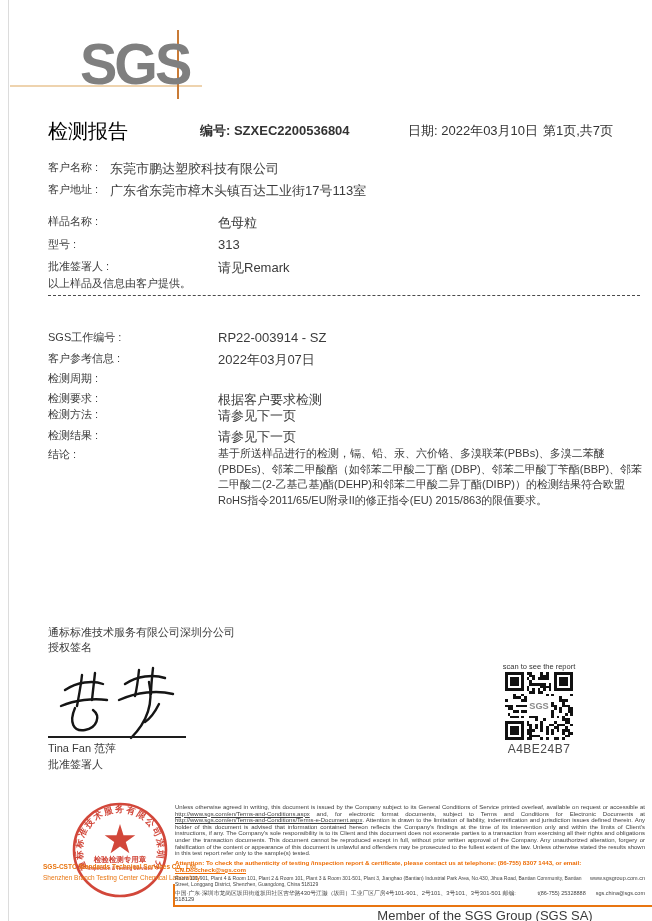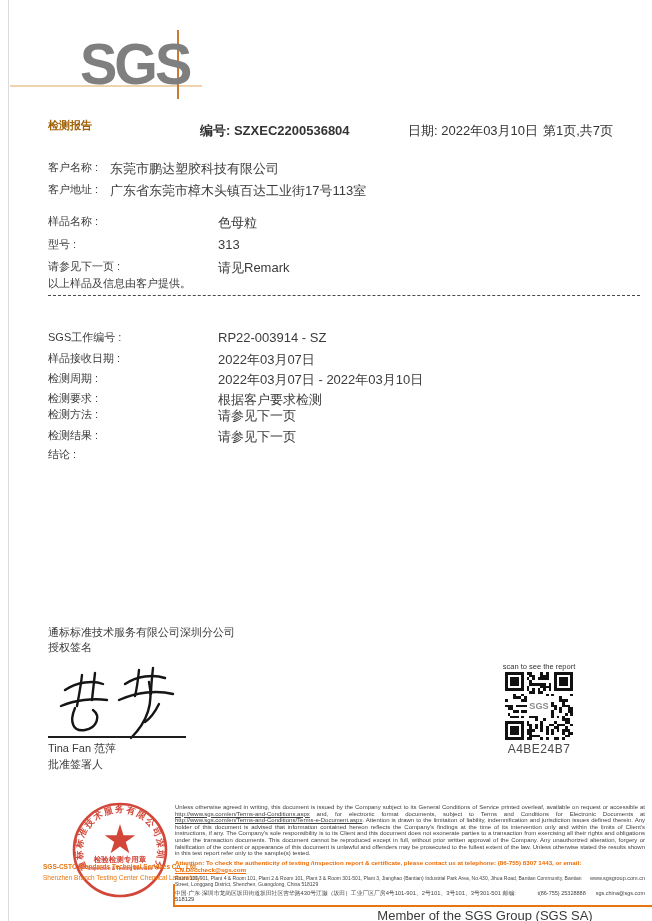--- a/index.html
+++ b/index.html
@@ -8,21 +8,21 @@
     font-family:"Liberation Sans","DejaVu Sans",sans-serif;
     color:#3b3b3b;overflow:hidden;margin:0 auto;
   }
   .abs{position:absolute;}
   .lbl{font-size:11px;color:#3b3b3b;white-space:nowrap;}
   .val{font-size:13px;color:#3b3b3b;white-space:nowrap;}
   .logo-txt{
     font-size:56px;font-weight:bold;color:#7f7f7f;letter-spacing:-3px;
     line-height:1;transform:scaleY(1.04);
   }
-  .title{font-size:11px;font-weight:bold;color:#a16207;}
+  .title{font-size:20px;font-weight:normal;color:#000000;}
   .meta{font-size:13px;color:#333;}
   .dashed{border-top:1.3px dashed #4a4a4a;height:0;}
   .concl{font-size:11px;line-height:15.6px;color:#3b3b3b;text-align:left;}
   .sig-line{background:#1d1d1d;height:1.5px;}
   .qr-cap{font-size:7.5px;color:#333;text-align:center;}
   .qr-code-id{font-size:12px;color:#4a4a4a;text-align:center;letter-spacing:.5px;}
   .legal{font-size:6px;line-height:6.6px;color:#3f3f3f;text-align:justify;}
   .legal .lnk{text-decoration:underline;color:#3f3f3f;}
   .attn{font-size:6.2px;line-height:7px;font-weight:bold;color:#ed6c05;margin-top:2px;text-align:left;}
   .attn .lnk{text-decoration:underline;color:#ed6c05;}
@@ -55,40 +55,40 @@
 
   <div class="abs lbl" style="left:48px;top:160px;">客户名称 :</div>
   <div class="abs val" style="left:110px;top:160px;">东莞市鹏达塑胶科技有限公司</div>
   <div class="abs lbl" style="left:48px;top:182px;">客户地址 :</div>
   <div class="abs val" style="left:110px;top:182px;text-align:right;">广东省东莞市樟木头镇百达工业街17号113室</div>
 
   <div class="abs lbl" style="left:48px;top:214px;">样品名称 :</div>
   <div class="abs val" style="left:218px;top:214px;">色母粒</div>
   <div class="abs lbl" style="left:48px;top:237px;">型号 :</div>
   <div class="abs val" style="left:218px;top:237px;">313</div>
-  <div class="abs lbl" style="left:48px;top:259px;">请参见下一页 :</div>
+  <div class="abs lbl" style="left:48px;top:259px;">批准签署人 :</div>
   <div class="abs val" style="left:218px;top:259px;">请见Remark</div>
   <div class="abs lbl" style="left:48px;top:276px;">以上样品及信息由客户提供。</div>
 
   <div class="abs dashed" style="left:48px;top:295px;width:592px;"></div>
 
   <div class="abs lbl" style="left:48px;top:330px;">SGS工作编号 :</div>
   <div class="abs val" style="left:218px;top:330px;">RP22-003914 - SZ</div>
-  <div class="abs lbl" style="left:48px;top:351px;">样品接收日期 :</div>
+  <div class="abs lbl" style="left:48px;top:351px;">客户参考信息 :</div>
   <div class="abs val" style="left:218px;top:351px;">2022年03月07日</div>
   <div class="abs lbl" style="left:48px;top:371px;">检测周期 :</div>
-  <div class="abs val" style="left:218px;top:371px;">2022年03月07日 - 2022年03月10日</div>
   <div class="abs lbl" style="left:48px;top:391px;">检测要求 :</div>
   <div class="abs val" style="left:218px;top:391px;">根据客户要求检测</div>
   <div class="abs lbl" style="left:48px;top:407px;">检测方法 :</div>
   <div class="abs val" style="left:218px;top:407px;">请参见下一页</div>
   <div class="abs lbl" style="left:48px;top:428px;">检测结果 :</div>
   <div class="abs val" style="left:218px;top:428px;">请参见下一页</div>
 
   <div class="abs lbl" style="left:48px;top:447px;">结论 :</div>
+  <div class="abs concl" style="left:218px;top:446px;width:425px;">基于所送样品进行的检测，镉、铅、汞、六价铬、多溴联苯(PBBs)、多溴二苯醚(PBDEs)、邻苯二甲酸酯（如邻苯二甲酸二丁酯 (DBP)、邻苯二甲酸丁苄酯(BBP)、邻苯二甲酸二(2-乙基己基)酯(DEHP)和邻苯二甲酸二异丁酯(DIBP)）的检测结果符合欧盟RoHS指令2011/65/EU附录II的修正指令(EU) 2015/863的限值要求。</div>
 
   <div class="abs lbl" style="left:48px;top:625px;">通标标准技术服务有限公司深圳分公司</div>
   <div class="abs lbl" style="left:48px;top:640px;">授权签名</div>
 
   <svg class="abs" style="left:55px;top:660px;" width="140" height="85" viewBox="0 0 140 85">
     <g fill="none" stroke="#151515" stroke-width="2.4" stroke-linecap="round" stroke-linejoin="round">
       <path d="M10,30 C22,22 38,20 48,24"></path>
       <path d="M27,15 C26,25 24,35 22,46"></path>
       <path d="M40,13 C39,22 38,30 37,40"></path>
       <path d="M6,46 C20,40 38,38 52,40"></path>

